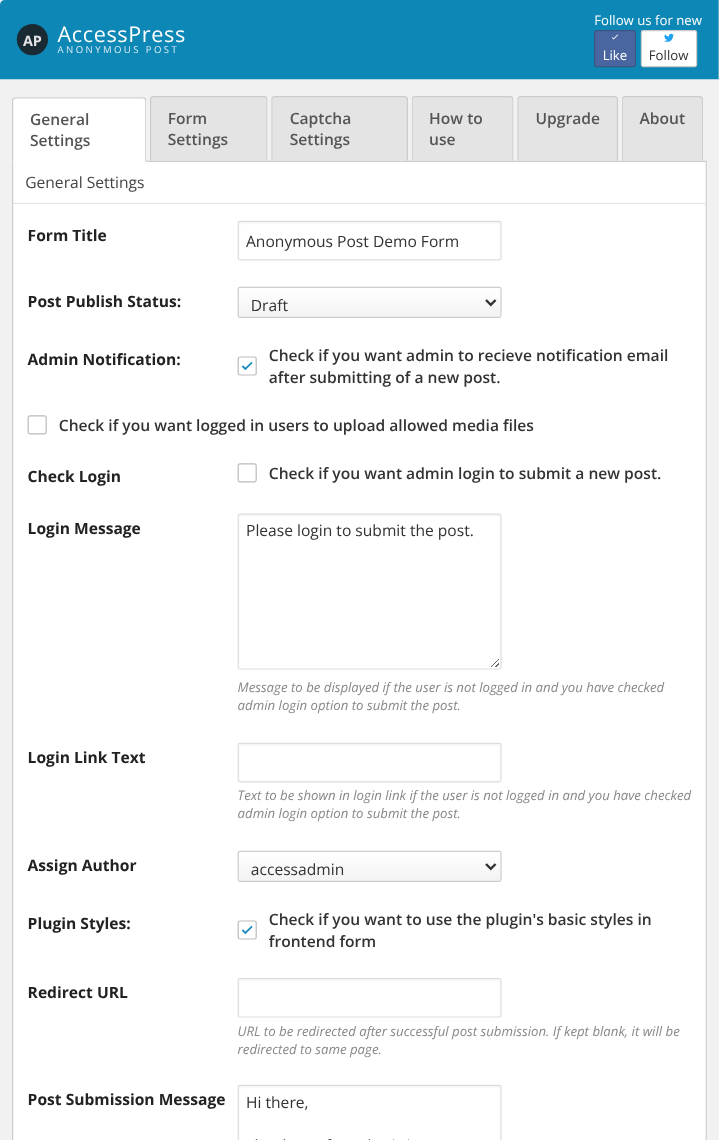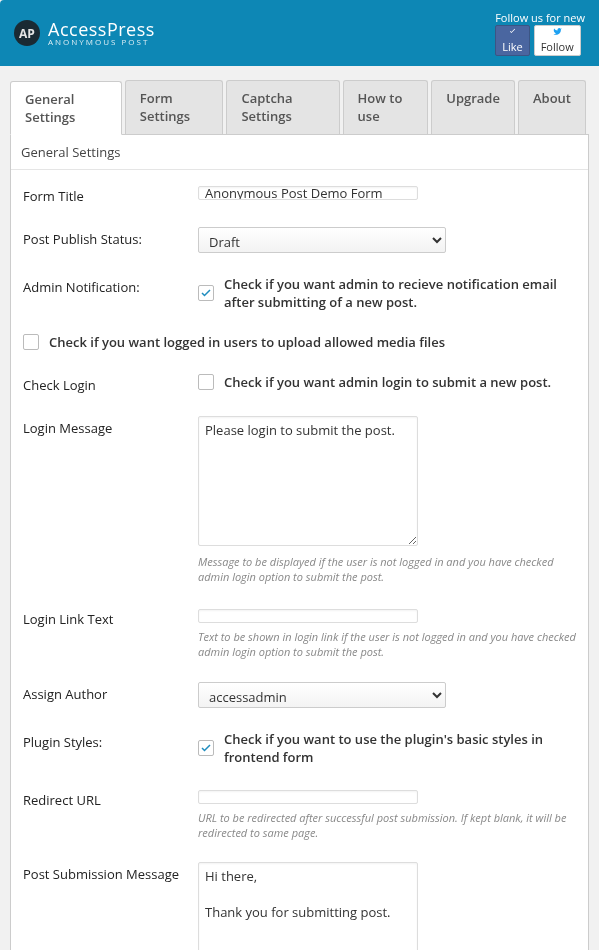--- a/index.html
+++ b/index.html
@@ -50,30 +50,30 @@
 
 .panel {
   background: #fff; border: 1px solid #ccc; border-top: none;
 }
 .panel-title {
   padding: 8px 10px; font-size: 13px; border-bottom: 1px solid #e5e5e5; color: #444;
 }
 .form-body { padding: 14px 12px 20px; }
 .form-row { display: flex; align-items: flex-start; margin-bottom: 22px; }
 .form-row .label {
-  width: 175px; flex-shrink: 0; font-weight: 400; font-size: 13px; color: #222; padding-top: 3px;
+  width: 175px; flex-shrink: 0; font-weight: 700; font-size: 13px; color: #222; padding-top: 3px;
 }
 .form-row .field { flex: 1; }
 .text-input, .select, .textarea {
   font-family: inherit; font-size: 13px; padding: 4px 6px;
   border: 1px solid #ddd; border-radius: 2px; background: #fff; color: #333;
 }
-.text-input { width: 220px; height: 14px; box-shadow: inset 0 1px 2px rgba(0,0,0,.05); }
+.text-input { width: 220px; height: 33px; box-shadow: inset 0 1px 2px rgba(0,0,0,.05); }
 .select {
-  width: 248px; height: 26px;
+  width: 220px; height: 26px;
   background: linear-gradient(#fff,#f3f3f3);
   border: 1px solid #ccc;
 }
 .textarea { width: 220px; min-height: 120px; resize: both; box-shadow: inset 0 1px 2px rgba(0,0,0,.05); }
 .textarea.tall { width: 220px; height: 130px; }
 .check-line { display: flex; align-items: center; gap: 10px; }
 .checkbox {
   width: 16px; height: 16px; border: 1px solid #bbb; border-radius: 2px; background: #fff;
   display: inline-flex; align-items: center; justify-content: center; flex-shrink: 0;
 }

